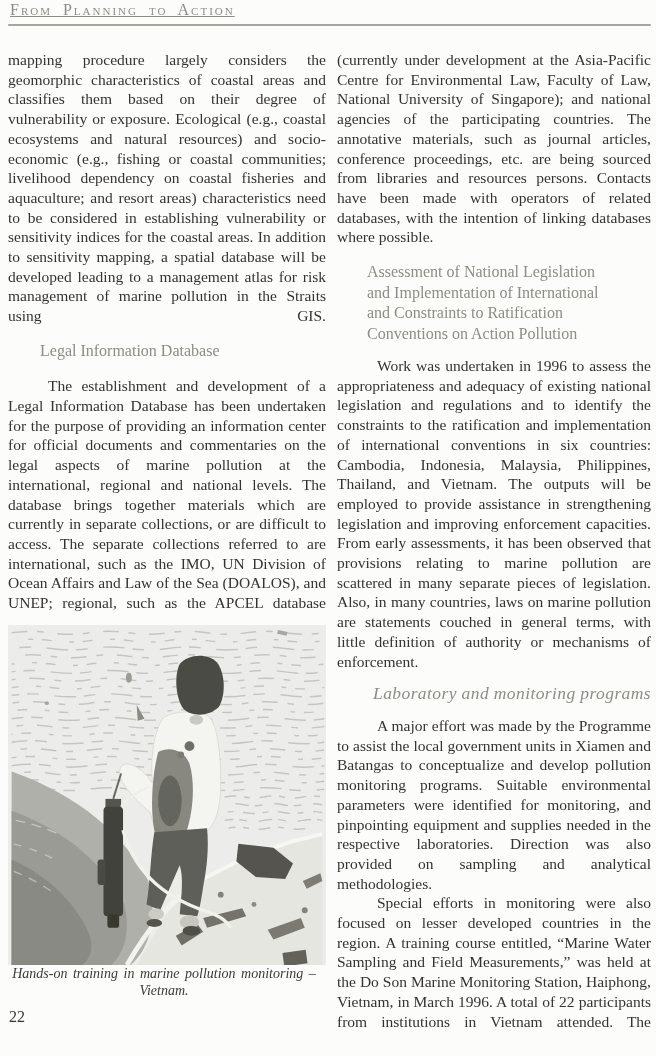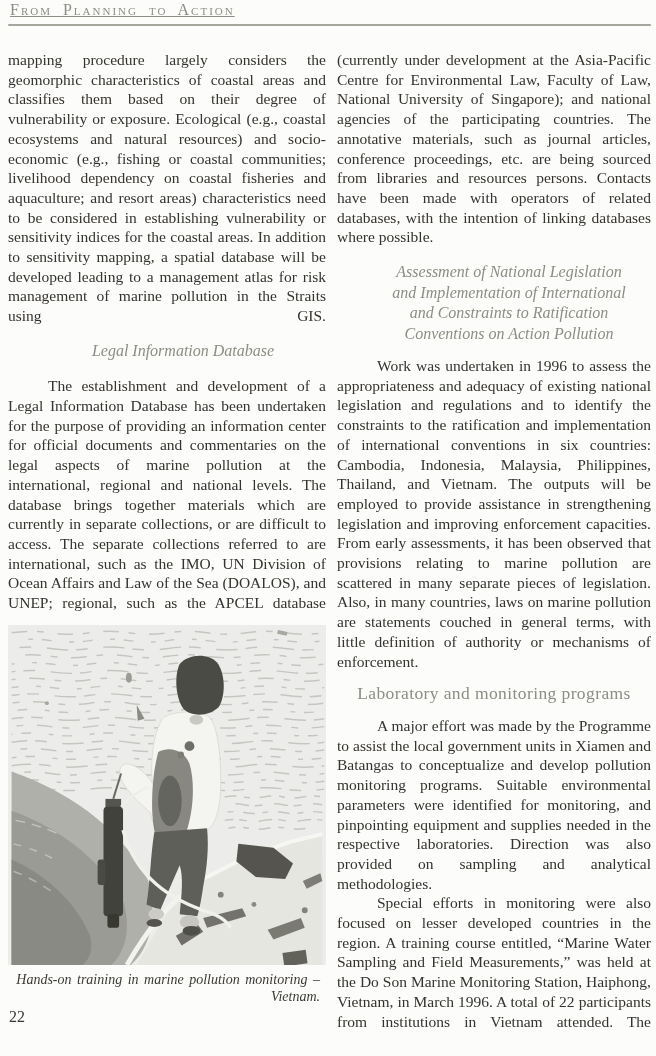--- a/index.html
+++ b/index.html
@@ -22,33 +22,34 @@
     position:absolute;top:50px;
     font-size:15.5px;line-height:19.7px;text-align:justify;
   }
   .col-left{left:8px;width:318px;}
   .col-right{left:337px;width:314px;}
   .col p{margin:0;}
   .indent{text-indent:40px;}
   .gap{margin-top:12px;}
   .cont-last{text-align-last:justify;}
   .h-italic{
-    font-style:italic;color:#8d8d85;font-size:16px;line-height:20.5px;
-    text-align:center;
+    color:#8d8d85;font-size:16px;line-height:20.5px;
+    text-align:left;
   }
   .h-legal{margin:15px 0 15px 32px;}
   .h-assessment{margin:15px 0 12px 30px;}
   .h-section{
-    color:#8d8d85;font-size:17.5px;letter-spacing:0.4px;text-align:center;
+    color:#8d8d85;font-size:17.5px;letter-spacing:0.4px;text-align:right;
     margin:13px 0 12px 0;
+    font-style:italic;
   }
   .photo{display:block;margin-top:12px;background:#ececea;}
   .caption{
-    margin-top:6px;font-style:italic;font-size:14px;line-height:17.5px;
-    color:#3c3a36;text-align:right;word-spacing:2px;width:312px;
+    margin-top:0;font-style:italic;font-size:14px;line-height:17.5px;
+    color:#3c3a36;text-align:center;word-spacing:2px;width:312px;
   }
   .page-number{
     position:absolute;left:9px;top:1008px;font-size:16px;color:#3a3834;
   }
 </style>
 </head>
 <body>
 
 <div class="page">
 

